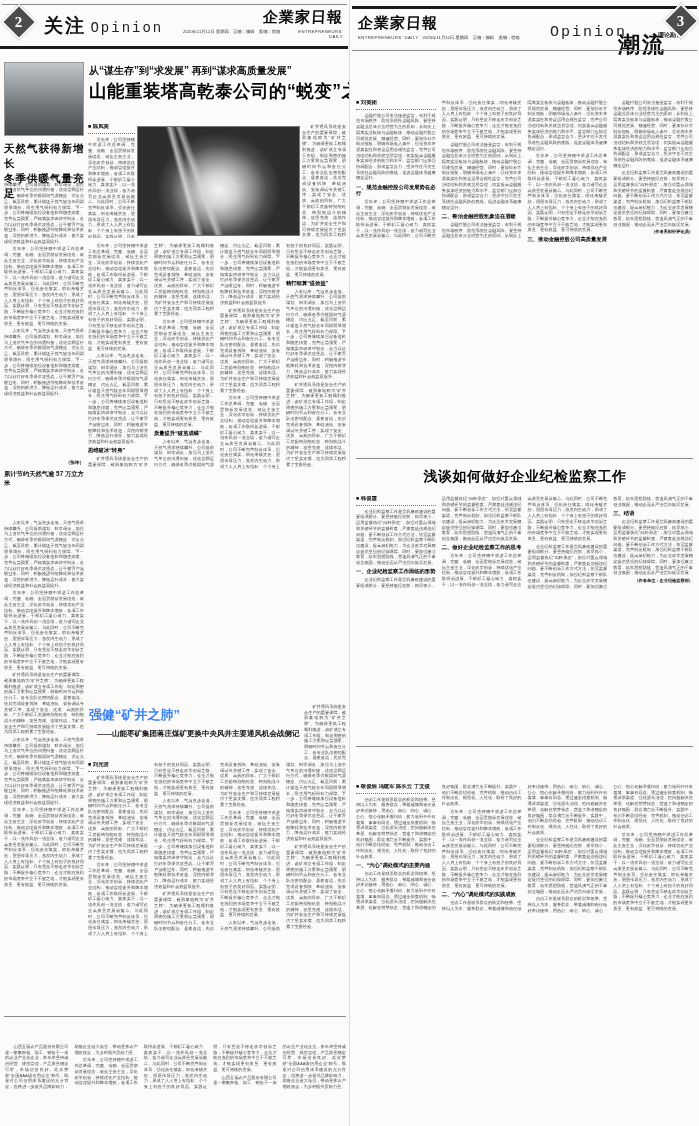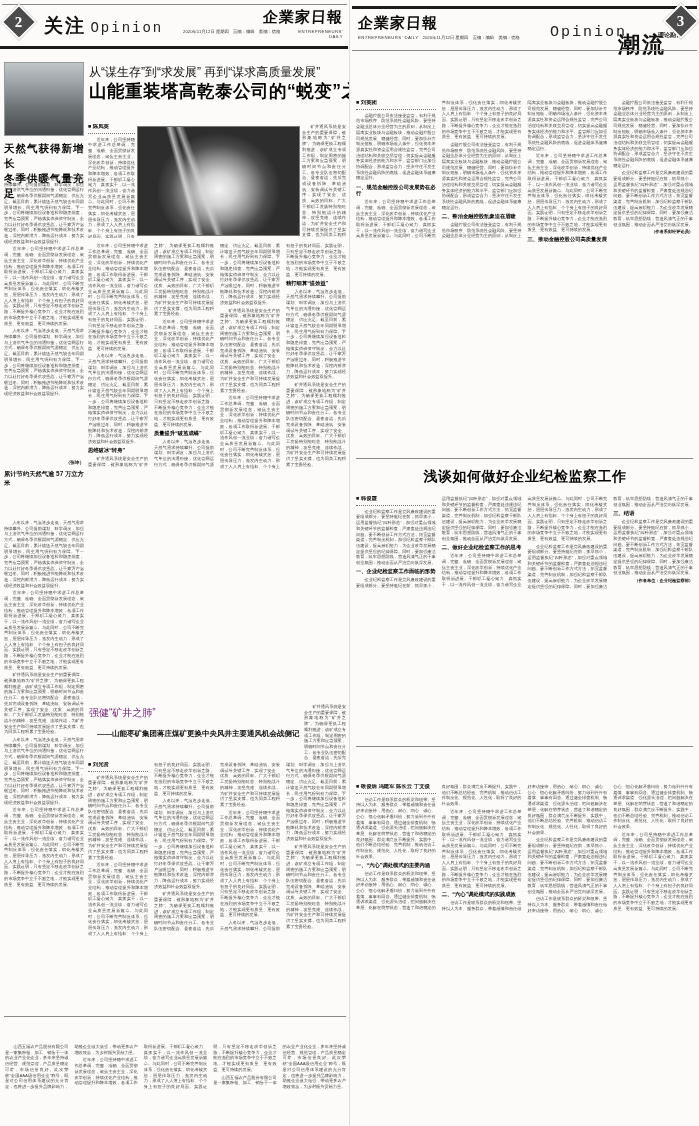--- a/index.html
+++ b/index.html
@@ -17,25 +17,25 @@
   .badge span{transform:rotate(-45deg);color:#fff;font-weight:bold;font-size:15px;
          font-family:"Liberation Serif",serif;}
   .sec-cn{font-size:19px;font-weight:bold;color:#111;letter-spacing:2px;}
   .sec-en{font-size:14px;font-family:"Liberation Mono",monospace;letter-spacing:2px;color:#222;}
   .sec-sub{font-size:6px;font-weight:bold;color:#111;}
   .logo{font-family:"Liberation Serif",serif;font-weight:bold;font-size:15px;color:#0a0a0a;
         letter-spacing:1px;transform:skewX(-3deg);}
   .mast-line{font-size:4.3px;color:#333;white-space:nowrap;}
   .mast-en{font-size:4.3px;color:#333;letter-spacing:.4px;}
   
-  .kicker{font-size:12px;font-weight:normal;color:#111;white-space:nowrap;}
+  .kicker{font-size:10px;font-weight:bold;color:#111;white-space:nowrap;}
   .h-xl{font-size:17.5px;font-weight:bold;color:#050505;letter-spacing:.5px;white-space:nowrap;}
   .h-lg{font-size:16px;font-weight:bold;color:#050505;letter-spacing:1px;text-align:center;}
   .h-md{font-size:14px;font-weight:bold;color:#050505;letter-spacing:.5px;text-align:center;}
-  .h-mid{font-size:10px;font-weight:normal;color:#701a75;}
+  .h-mid{font-size:13px;font-weight:bold;color:#3b82f6;}
   .h-sub{font-size:7.5px;font-weight:bold;color:#111;}
   .h-side{font-size:10.5px;font-weight:bold;color:#050505;line-height:15px;letter-spacing:1px;}
   .h-bottom{font-size:12.5px;font-weight:bold;color:#050505;white-space:nowrap;}
   .k-side{font-size:6.3px;font-weight:bold;color:#111;}
   
   .bt p{margin:0 0 2px;text-indent:2em;font-size:4.2px;line-height:5.7px;color:#454545;
         text-align:justify;}
   .bt h4{margin:2.5px 0;font-size:5.3px;line-height:6.5px;color:#000;}
   .bt .byline{font-size:5.4px;font-weight:bold;color:#111;text-indent:0;
         border-bottom:1px dotted #777;padding-bottom:3px;margin-bottom:3px;}

